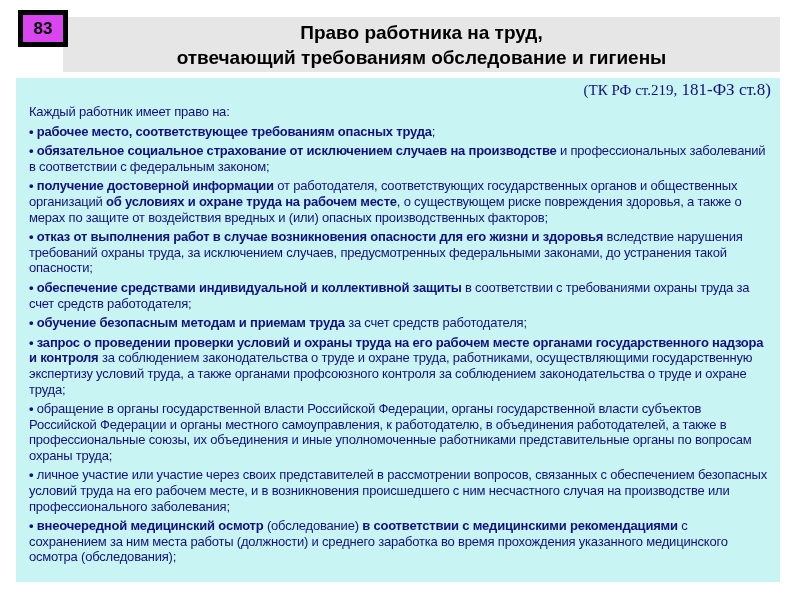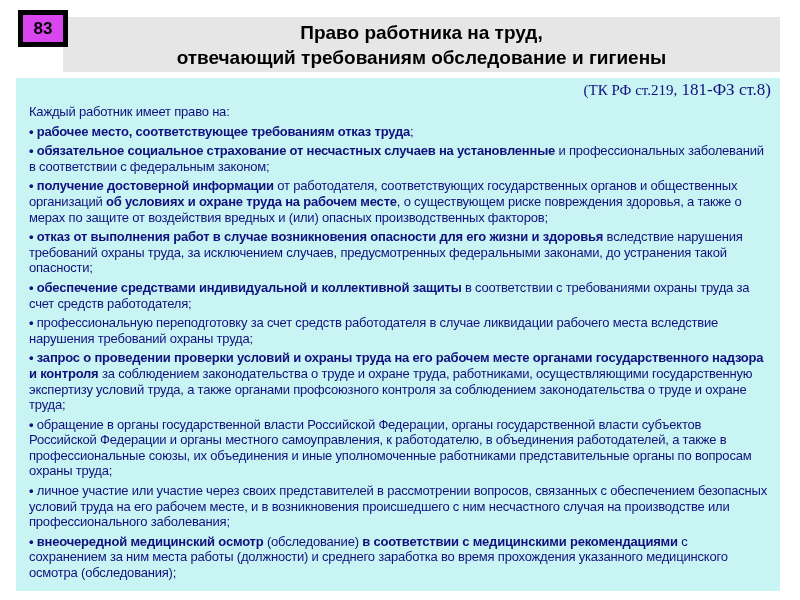--- a/index.html
+++ b/index.html
@@ -65,26 +65,26 @@
     <div class="title-line">Право работника на труд,</div>
     <div class="title-line">отвечающий требованиям обследование и гигиены</div>
   </div>
 
   <div class="content">
     <div class="reference">
       <span>(ТК РФ ст.219,</span><span class="ref-emph"> 181-ФЗ ст.8)</span>
     </div>
     <p class="intro">Каждый работник имеет право на:</p>
     <div id="bullet-list">
-        <p class="item"><span class="b">• </span><span class="b">рабочее место, соответствующее требованиям отказ труда</span><span>;</span></p>
-        <p class="item"><span class="b">• </span><span class="b">обязательное социальное страхование от несчастных случаев на установленные</span><span> и профессиональных заболеваний в соответствии с федеральным законом;</span></p>
+        <p class="item"><span class="b">• </span><span class="b">рабочее место, соответствующее требованиям опасных труда</span><span>;</span></p>
+        <p class="item"><span class="b">• </span><span class="b">обязательное социальное страхование от исключением случаев на производстве</span><span> и профессиональных заболеваний в соответствии с федеральным законом;</span></p>
         <p class="item"><span class="b">• </span><span class="b">получение достоверной информации</span><span> от работодателя, соответствующих государственных органов и общественных организаций </span><span class="b">об условиях и охране труда на рабочем месте</span><span>, о существующем риске повреждения здоровья, а также о мерах по защите от воздействия вредных и (или) опасных производственных факторов;</span></p>
         <p class="item"><span class="b">• </span><span class="b">отказ от выполнения работ в случае возникновения опасности для его жизни и здоровья</span><span> вследствие нарушения требований охраны труда, за исключением случаев, предусмотренных федеральными законами, до устранения такой опасности;</span></p>
         <p class="item"><span class="b">• </span><span class="b">обеспечение средствами индивидуальной и коллективной защиты</span><span> в соответствии с требованиями охраны труда за счет средств работодателя;</span></p>
-        <p class="item"><span class="b">• </span><span>профессиональную переподготовку за счет средств работодателя в случае ликвидации рабочего места вследствие нарушения требований охраны труда;</span></p>
+        <p class="item"><span class="b">• </span><span class="b">обучение безопасным методам и приемам труда</span><span> за счет средств работодателя;</span></p>
         <p class="item"><span class="b">• </span><span class="b">запрос о проведении проверки условий и охраны труда на его рабочем месте органами государственного надзора и контроля</span><span> за соблюдением законодательства о труде и охране труда, работниками, осуществляющими государственную экспертизу условий труда, а также органами профсоюзного контроля за соблюдением законодательства о труде и охране труда;</span></p>
         <p class="item"><span class="b">• </span><span> обращение в органы государственной власти Российской Федерации, органы государственной власти субъектов Российской Федерации и органы местного самоуправления, к работодателю, в объединения работодателей, а также в профессиональные союзы, их объединения и иные уполномоченные работниками представительные органы по вопросам охраны труда;</span></p>
         <p class="item"><span class="b">• </span><span>личное участие или участие через своих представителей в рассмотрении вопросов, связанных с обеспечением безопасных условий труда на его рабочем месте, и в возникновения происшедшего с ним несчастного случая на производстве или профессионального заболевания;</span></p>
         <p class="item"><span class="b">• </span><span class="b">внеочередной медицинский осмотр</span><span> (обследование) </span><span class="b">в соответствии с медицинскими рекомендациями</span><span> с сохранением за ним места работы (должности) и среднего заработка во время прохождения указанного медицинского осмотра (обследования);</span></p>
       </div>
   </div>
 
 </div>
 
 </body></html>

